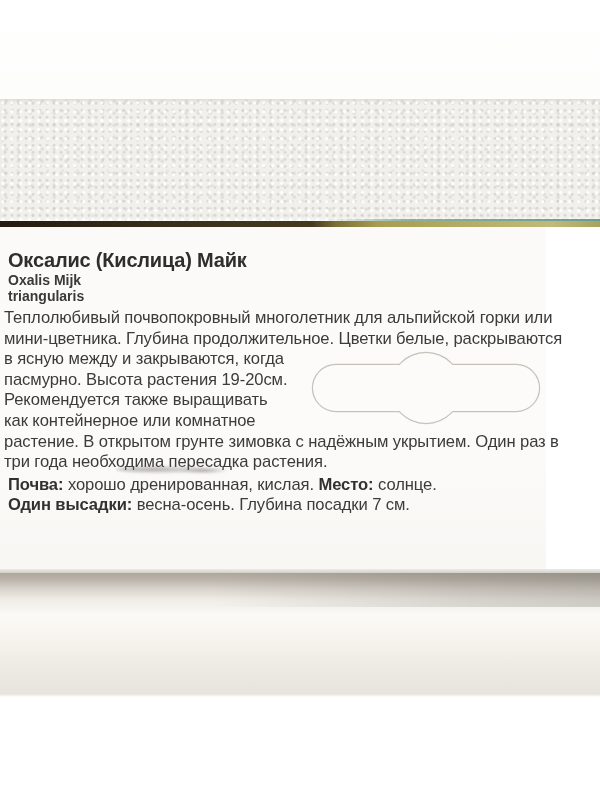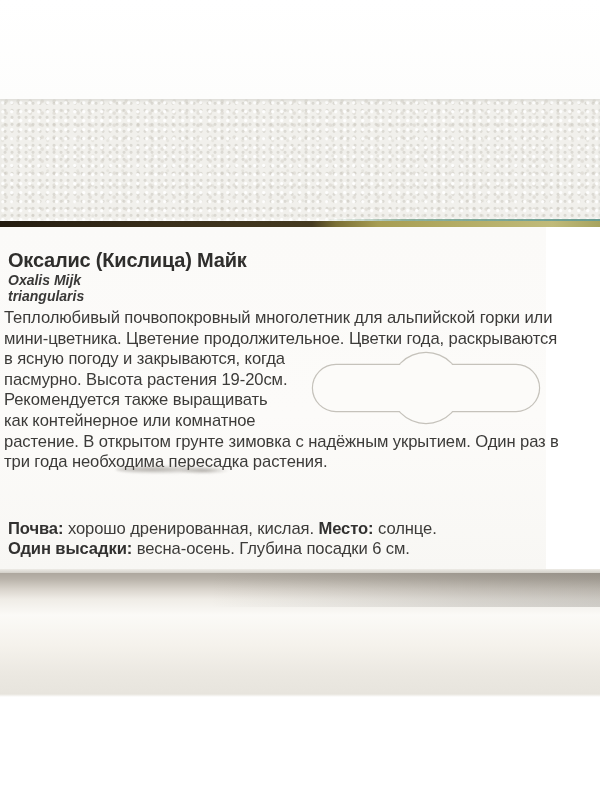--- a/index.html
+++ b/index.html
@@ -29,25 +29,25 @@
     background:linear-gradient(90deg,rgba(110,155,130,0),rgba(104,152,128,.75) 30%,rgba(88,146,135,.9));}
 
   
   .label{position:absolute;top:227px;left:0;width:546px;height:343px;
     background:linear-gradient(180deg,#fbfaf8,#fcfbf9 55%,#f8f7f4);color:#3c3b39;}
   .title{position:absolute;left:8px;top:22px;margin:0;font-size:20px;line-height:22px;
     font-weight:bold;letter-spacing:-0.2px;color:#2f2e2c;}
   .speck{position:absolute;left:241px;top:31px;width:3px;height:3px;border-radius:50%;
     background:#6d6a64;opacity:.65;}
   .latin{position:absolute;left:8px;top:46px;font-size:14px;line-height:15.5px;
-    font-weight:bold;font-style:italic;color:#3a3938;}
+    font-weight:bold;color:#3a3938;}
   .body-text{position:absolute;left:4px;top:81px;width:592px;font-size:16.6px;
     line-height:20.6px;letter-spacing:-0.1px;}
   .care{position:absolute;left:8px;top:248px;width:592px;font-size:16.6px;
-    line-height:20.3px;letter-spacing:-0.1px;margin-top:44px;}
+    line-height:20.3px;letter-spacing:-0.1px;}
   .care b{color:#323130;}
   .euro-slot{position:absolute;left:300px;top:121px;}
   .smudge{position:absolute;left:116px;top:238px;width:104px;height:9px;border-radius:50%;
     background:radial-gradient(ellipse at 35% 50%, rgba(118,113,106,.55), rgba(118,113,106,0) 72%);
     filter:blur(1.3px);}
   .smudge2{position:absolute;left:178px;top:240px;width:52px;height:7px;border-radius:50%;
     background:radial-gradient(ellipse, rgba(118,113,106,.5), rgba(118,113,106,0) 70%);
     filter:blur(1.2px);}
 
   
@@ -79,22 +79,22 @@
     <h1 class="title">Оксалис (Кислица) Майк</h1>
     <div class="speck"></div>
 
     <div class="latin">
       <div>Oxalis Mijk</div>
       <div>triangularis</div>
     </div>
 
     <div class="body-text">
       <div>Теплолюбивый почвопокровный многолетник для альпийской горки или</div>
-      <div>мини-цветника. Цветение продолжительное. Цветки года, раскрываются</div>
-      <div>в ясную погоду и закрываются, когда</div>
+      <div>мини-цветника. Глубина продолжительное. Цветки белые, раскрываются</div>
+      <div>в ясную между и закрываются, когда</div>
       <div>пасмурно. Высота растения 19-20см.</div>
       <div>Рекомендуется также выращивать</div>
       <div>как контейнерное или комнатное</div>
       <div>растение. В открытом грунте зимовка с надёжным укрытием. Один раз в</div>
       <div>три года необходима пересадка растения.</div>
     </div>
 
     <svg class="euro-slot" width="250" height="80" viewBox="0 0 250 80" xmlns="http://www.w3.org/2000/svg">
       <g fill="none" stroke="#c5c2bb" stroke-width="2.4">
         <rect x="13" y="17" width="226" height="46" rx="23"></rect>
@@ -107,21 +107,21 @@
     </svg>
 
     <div class="smudge"></div>
     <div class="smudge2"></div>
 
     <div class="care">
       <div>
         <b>Почва:</b><span> хорошо дренированная, кислая. </span><b>Место:</b><span> солнце.</span>
       </div>
       <div>
-        <b>Один высадки:</b><span> весна-осень. Глубина посадки 6 см.</span>
+        <b>Один высадки:</b><span> весна-осень. Глубина посадки 7 см.</span>
       </div>
     </div>
 
   </div>
 
   <div class="label-edge"></div>
   <div class="sill"></div>
   <div class="sill-right-shade"></div>
 
 </div>

